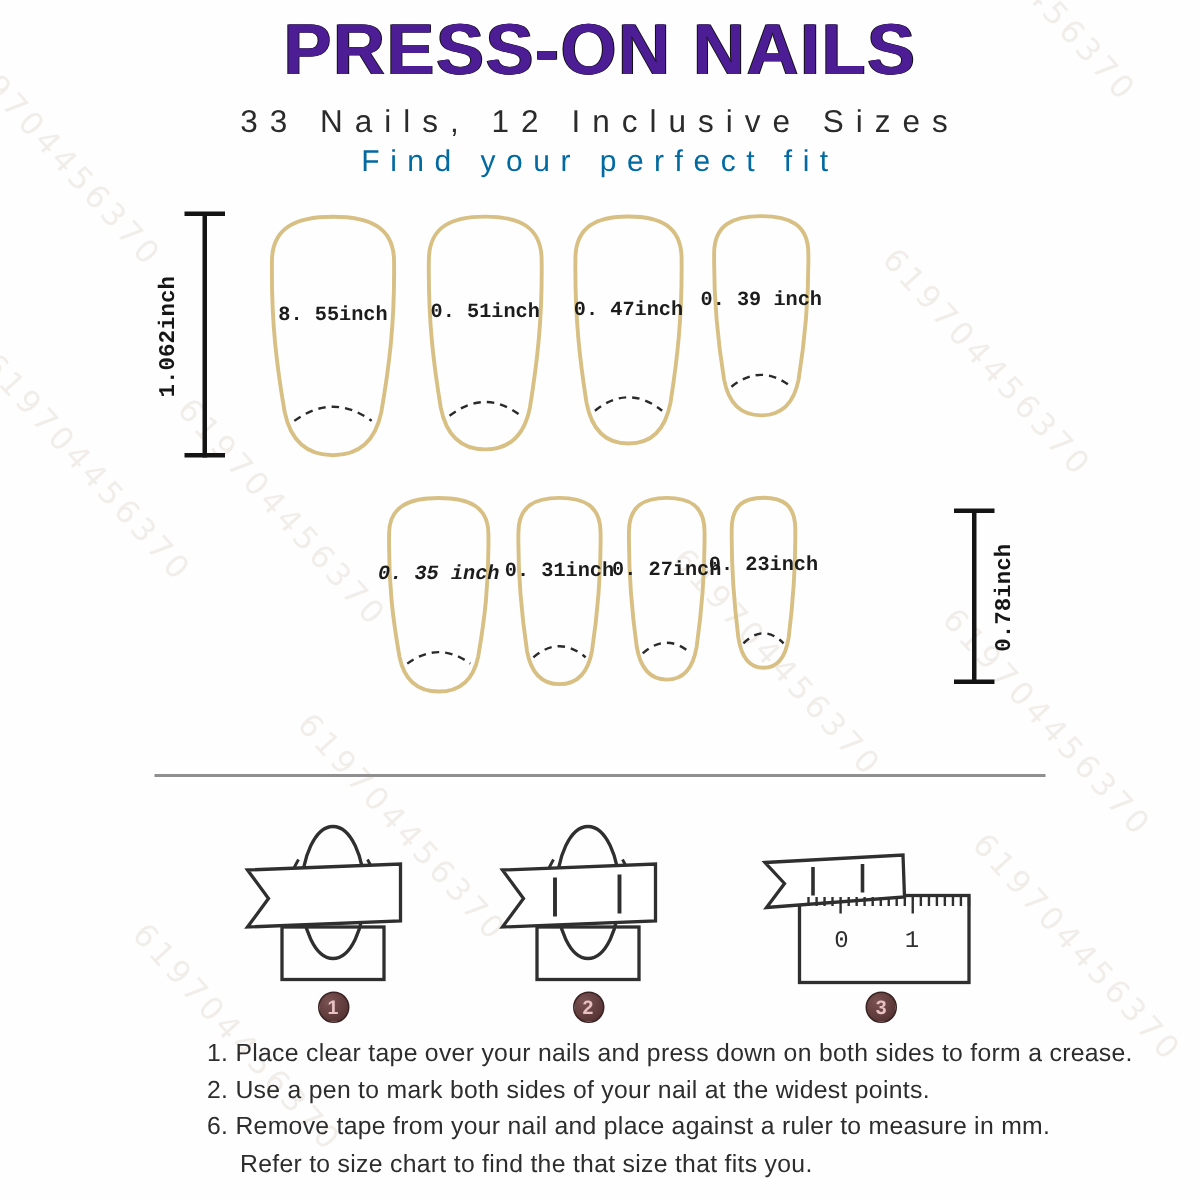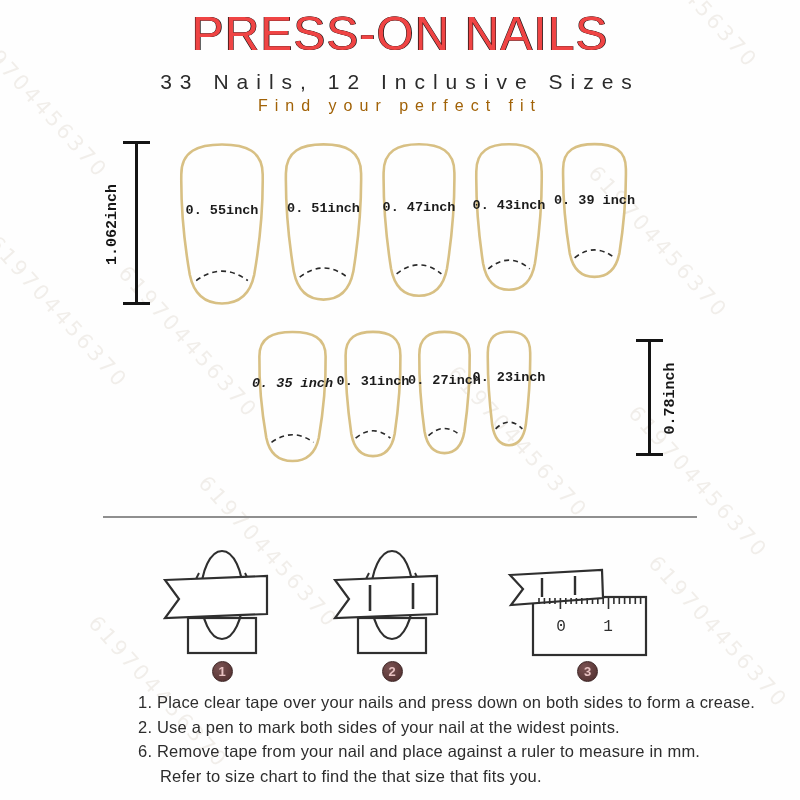--- a/index.html
+++ b/index.html
@@ -9,25 +9,25 @@
   }
   
   .wm{
     position:absolute;white-space:nowrap;color:rgba(168,148,118,0.15);
     font-size:21px;letter-spacing:3px;transform:rotate(48deg);
     font-family:"DejaVu Sans",sans-serif;pointer-events:none;
   }
   
   .hdr{position:absolute;left:0;top:0;width:800px;text-align:center;}
   .title{
-    margin:6px 0 0 0;font-size:48px;font-weight:normal;letter-spacing:1px;
-    color:#ef4444;text-shadow:0.6px 0 0 #111,-0.6px 0 0 #111;
+    margin:6px 0 0 0;font-size:48px;font-weight:bold;letter-spacing:1px;
+    color:#4c1d95;text-shadow:0.6px 0 0 #111,-0.6px 0 0 #111;
   }
   .subtitle{margin-top:9px;font-size:21px;letter-spacing:8px;color:#2b2b2b;font-weight:400;}
-  .tagline{margin-top:3px;font-size:16px;letter-spacing:7px;color:#a16207;font-weight:400;}
+  .tagline{margin-top:3px;font-size:20px;letter-spacing:7px;color:#0369a1;font-weight:400;}
   
   .chart{position:absolute;left:0;top:0;width:800px;height:520px;}
   .nail-row{position:absolute;display:flex;align-items:flex-start;}
   .row0{left:176px;top:142px;gap:13px;}
   .row1{left:255px;top:330px;gap:12px;}
   .nail{position:relative;}
   .nail svg{display:block;}
   .nail-label{
     position:absolute;left:50%;transform:translateX(-50%);white-space:nowrap;
     font-family:"Liberation Mono","DejaVu Sans Mono",monospace;
@@ -89,42 +89,35 @@
       <div class="mline" style="left:123px;top:302px;width:27px;height:3px"></div>
       <span class="vlabel" style="left:72px;top:216px">1.062inch</span>
     </div>
 
     <div class="nail-row row0">
         <div class="nail" style="width: 92px; height: 164px;">
           <svg width="92" height="164" viewBox="0 0 92 164">
             <path d="M 46.0,2.5 C 22.1,2.5 5.1,9.0 5.3,32.8 C 4.8,73.8 8.7,103.3 13.8,132.8 C 18.4,155.0 31.3,161.5 46.0,161.5 C 60.7,161.5 73.6,155.0 78.2,132.8 C 83.3,103.3 87.2,73.8 86.7,32.8 C 86.9,9.0 69.9,2.5 46.0,2.5 Z" fill="none" stroke="#d8c084" stroke-width="2.6"></path>
             <path d="M 20.2,138.6 Q 46.0,119.7 71.8,138.6" fill="none" stroke="#2a2a2a" stroke-width="1.6" stroke-dasharray="5 4"></path>
           </svg>
-          <span class="nail-label" style="top: 61px;">0. 55inch</span>
+          <span class="nail-label" style="top: 61px;">8. 55inch</span>
         </div>
         <div class="nail" style="width: 85px; height: 160px;">
           <svg width="85" height="160" viewBox="0 0 85 160">
             <path d="M 42.5,2.4 C 20.4,2.4 4.7,8.8 4.9,32.0 C 4.4,72.0 8.1,100.8 12.8,129.6 C 17.0,151.2 28.9,157.6 42.5,157.6 C 56.1,157.6 68.0,151.2 72.3,129.6 C 76.9,100.8 80.6,72.0 80.1,32.0 C 80.3,8.8 64.6,2.4 42.5,2.4 Z" fill="none" stroke="#d8c084" stroke-width="2.6"></path>
             <path d="M 18.7,135.2 Q 42.5,116.8 66.3,135.2" fill="none" stroke="#2a2a2a" stroke-width="1.6" stroke-dasharray="5 4"></path>
           </svg>
           <span class="nail-label" style="top: 59px;">0. 51inch</span>
         </div>
         <div class="nail" style="width: 80px; height: 156px;">
           <svg width="80" height="156" viewBox="0 0 80 156">
             <path d="M 40.0,2.3 C 19.2,2.3 4.4,8.6 4.6,31.2 C 4.2,70.2 7.6,98.3 12.0,126.4 C 16.0,147.4 27.2,153.7 40.0,153.7 C 52.8,153.7 64.0,147.4 68.0,126.4 C 72.4,98.3 75.8,70.2 75.4,31.2 C 75.6,8.6 60.8,2.3 40.0,2.3 Z" fill="none" stroke="#d8c084" stroke-width="2.6"></path>
             <path d="M 17.6,131.8 Q 40.0,113.9 62.4,131.8" fill="none" stroke="#2a2a2a" stroke-width="1.6" stroke-dasharray="5 4"></path>
           </svg>
           <span class="nail-label" style="top: 58px;">0. 47inch</span>
-        </div>
-        <div class="nail" style="width: 74px; height: 150px;">
-          <svg width="74" height="150" viewBox="0 0 74 150">
-            <path d="M 37.0,2.3 C 17.8,2.3 4.1,8.3 4.3,30.0 C 3.8,67.5 7.0,94.5 11.1,121.5 C 14.8,141.8 25.2,147.8 37.0,147.8 C 48.8,147.8 59.2,141.8 62.9,121.5 C 67.0,94.5 70.2,67.5 69.7,30.0 C 69.9,8.3 56.2,2.3 37.0,2.3 Z" fill="none" stroke="#d8c084" stroke-width="2.6"></path>
-            <path d="M 16.3,126.8 Q 37.0,109.5 57.7,126.8" fill="none" stroke="#2a2a2a" stroke-width="1.6" stroke-dasharray="5 4"></path>
-          </svg>
-          <span class="nail-label" style="top: 56px;">0. 43inch</span>
         </div>
         <div class="nail" style="width: 71px; height: 137px;">
           <svg width="71" height="137" viewBox="0 0 71 137">
             <path d="M 35.5,2.1 C 17.0,2.1 3.9,7.5 4.1,27.4 C 3.7,61.6 6.7,86.3 10.7,111.0 C 14.2,129.5 24.1,134.9 35.5,134.9 C 46.9,134.9 56.8,129.5 60.4,111.0 C 64.3,86.3 67.3,61.6 66.9,27.4 C 67.1,7.5 54.0,2.1 35.5,2.1 Z" fill="none" stroke="#d8c084" stroke-width="2.6"></path>
             <path d="M 15.6,115.8 Q 35.5,100.0 55.4,115.8" fill="none" stroke="#2a2a2a" stroke-width="1.6" stroke-dasharray="5 4"></path>
           </svg>
           <span class="nail-label" style="top: 51px;">0. 39 inch</span>
         </div>
       </div>
     <div class="nail-row row1">

